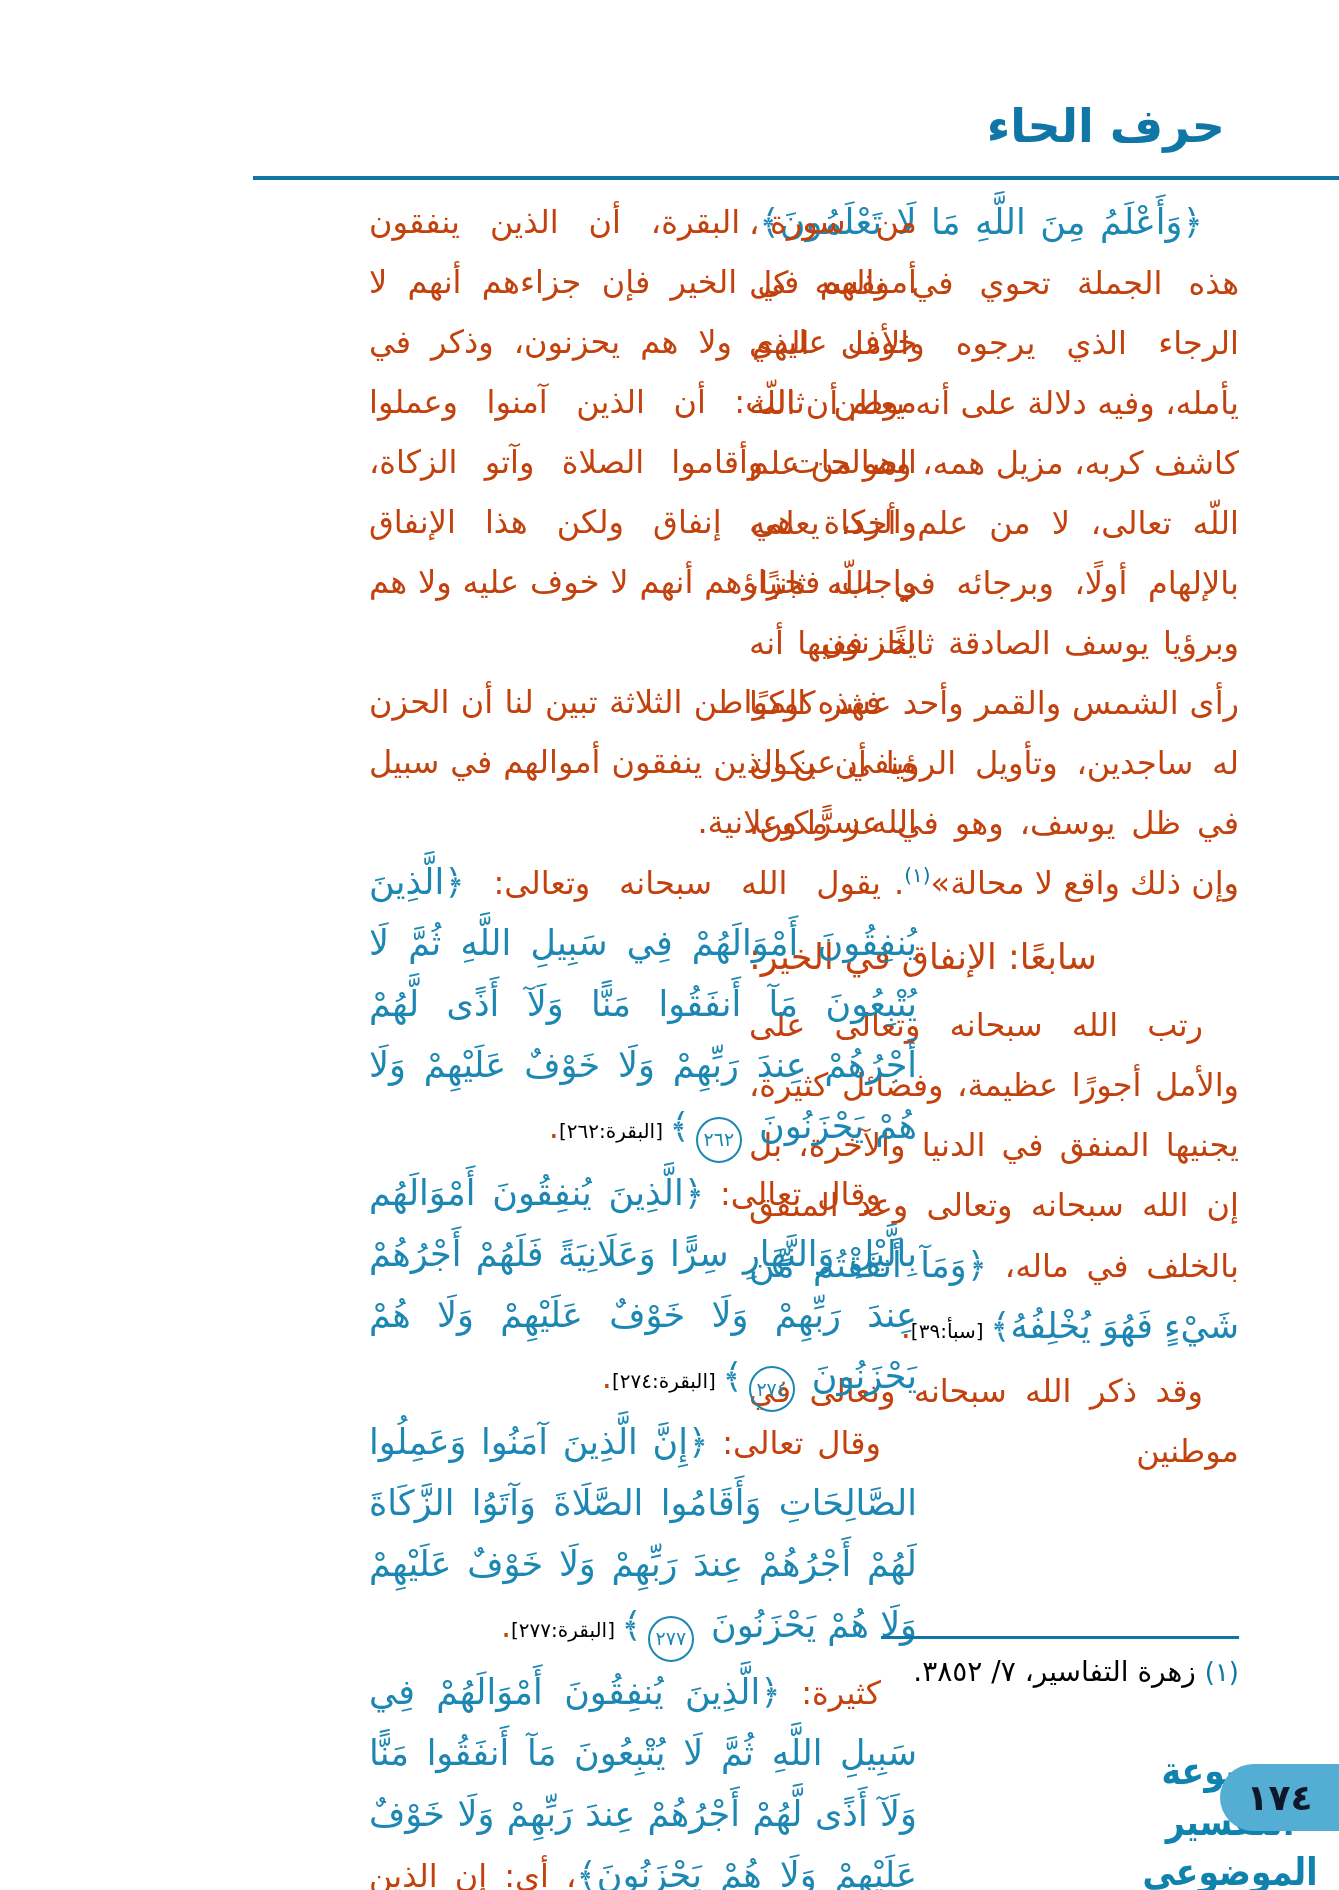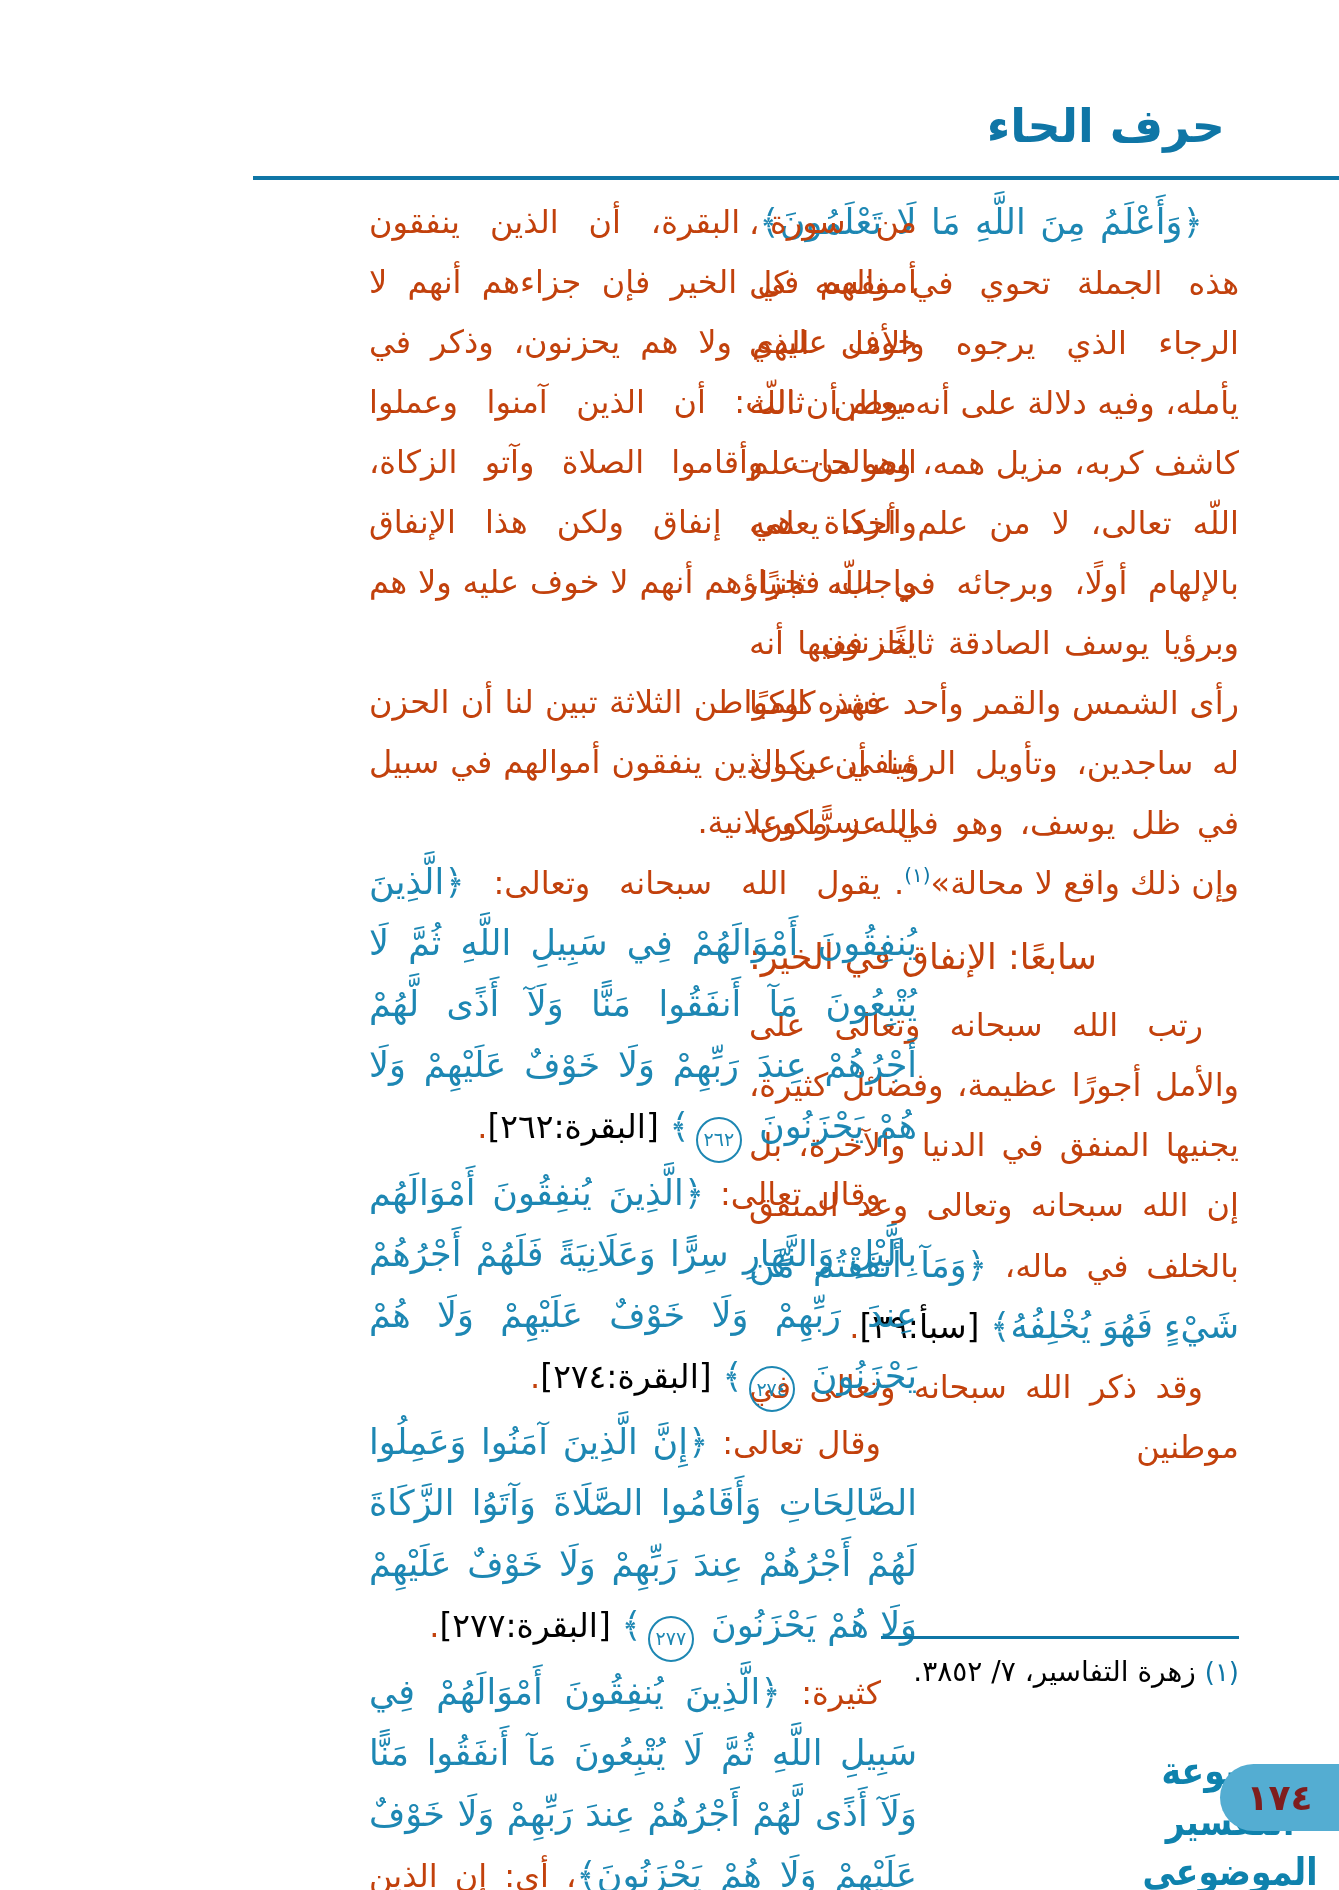--- a/index.html
+++ b/index.html
@@ -15,21 +15,21 @@
   .col{position:absolute;top:192px;font-size:32px;line-height:60px;color:#000;text-align:justify;}
   #column-right{right:100px;width:490px;}
   #column-left{left:116px;width:548px;}
   .para{margin:0;}
   .para.body{text-indent:36px;}
   .para.flush{text-indent:0;}
   .para.heading{margin:16px 0 10px;text-indent:0;text-align:left;font-weight:normal;
     color:var(--heading);font-size:35px;line-height:56px;}
   .seg-body{color:#c2410c;}
   .seg-quran{color:var(--quran);font-size:35px;}
-  .seg-ref{color:#000;font-size:33px;}
+  .seg-ref{color:#000;font-size:20px;}
   .seg-fnmark{color:var(--accent);font-size:20px;vertical-align:super;line-height:0;}
   .seg-ayah{display:inline-flex;align-items:center;justify-content:center;
     width:42px;height:42px;border:2px solid var(--quran);border-radius:50%;
     color:var(--quran);font-size:19px;line-height:1;margin:0 6px;vertical-align:-8px;text-indent:0;}
 
   
   #footnote-area{position:absolute;top:1636px;right:100px;width:490px;text-align:right;}
   .footnote-separator{width:358px;height:3px;background:var(--accent);margin:0 0 10px 0;}
   .footnote-line{margin:0;font-size:28px;line-height:46px;color:#000;text-align:right;}
   .footnote-line .seg-fnmark-inline{color:var(--accent);font-size:26px;}
@@ -37,21 +37,21 @@
   
   #publisher-logo{position:absolute;top:1756px;left:845px;width:264px;text-align:center;
     color:var(--logo);}
   #publisher-logo .logo-main{display:block;font-size:33px;line-height:44px;font-weight:bold;
     transform:scaleY(1.15);}
   #publisher-logo .logo-sub{display:block;font-size:19px;line-height:26px;font-weight:bold;}
 
   
   #page-number-tab{position:absolute;top:1764px;right:0;width:119px;height:67px;
     background:var(--tab);border-radius:34px 0 0 34px;display:flex;align-items:center;
-    justify-content:center;color:#7f1d1d;font-size:36px;font-weight:bold;}
+    justify-content:center;color:#0f172a;font-size:36px;font-weight:bold;}
 </style>
 </head>
 <body>
 
 <div id="book-page">
 
   <div class="chapter-title">حرف الحاء</div>
   <div class="header-rule"></div>
 
   <div id="column-right" class="col">

